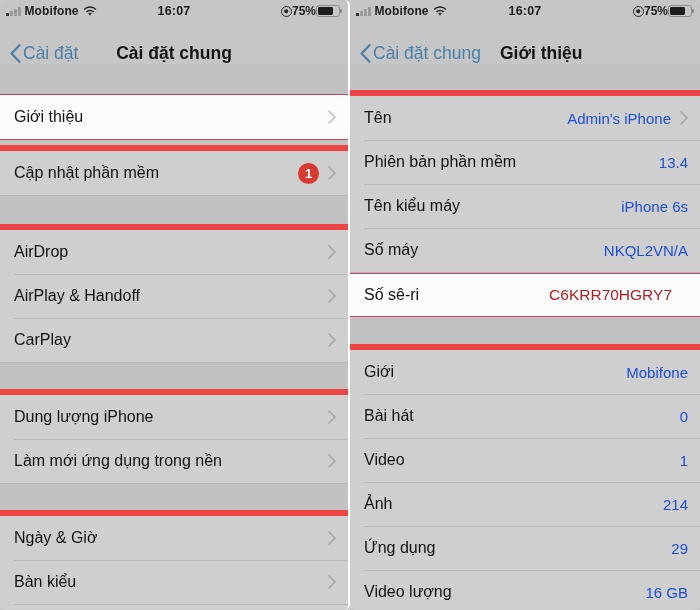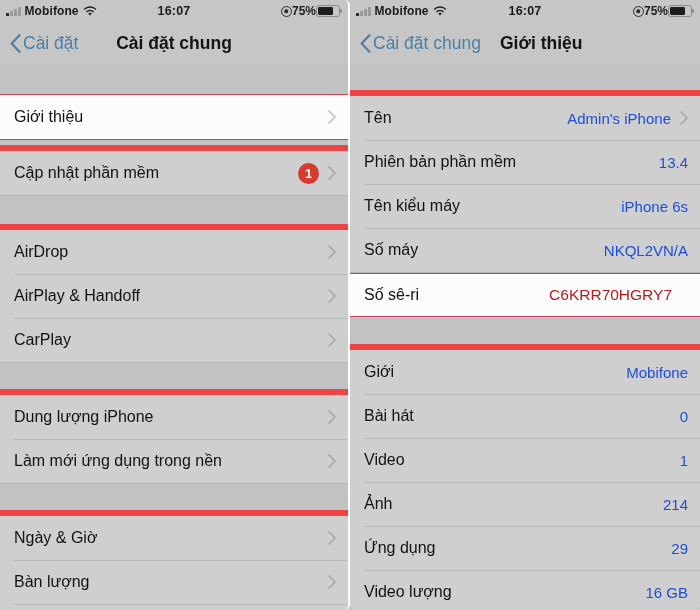--- a/index.html
+++ b/index.html
@@ -50,21 +50,21 @@
   .batt { width: 24px; height: 11.5px; border:1.3px solid #8d8d8d;
           border-radius:2.8px; position:relative; padding:1.2px; }
   .batt span { display:block; height:100%; width:78%; background:#1c1c1c; border-radius:1.4px;}
   .batt::after { content:""; position:absolute; right:-3.2px; top:50%;
                  transform:translateY(-50%); width:1.8px; height:4px;
                  background:#8d8d8d; border-radius:0 1px 1px 0; }
 
   
   .navbar {
     height: 42px; background:#c6c6c6;
-    display:flex; align-items:center;
+    display:flex; align-items:flex-end;
     position:relative; padding: 0 10px;
   }
   .back { display:flex; align-items:center; color:#4b7fa8; cursor:pointer;
           z-index: 3; }
   .chev-left { width:11px; height:19px; margin-right:2px; flex:none; }
   .back-label { font-size:17.5px; color:#4b7fa8; white-space:nowrap; }
   .nav-title { position:absolute; left:0; right:0; text-align:center;
                font-size:17.5px; font-weight:700; color:#131313; pointer-events:none; }
   .phone.right .nav-title { left: 150px; right: auto; text-align:left; }
   .gap { background:#c2c2c2; }
@@ -215,21 +215,21 @@
     <div class="gap" style="height:26px"></div>
 
     <div class="group">
       <div class="row">
         <span class="row-label">Ngày &amp; Giờ</span>
         <svg class="chev" viewBox="0 0 8 14">
             <path d="M1 1l6 6-6 6" fill="none" stroke="#9b9b9b" stroke-width="1.7" stroke-linecap="round" stroke-linejoin="round"></path>
           </svg>
       </div>
       <div class="row">
-        <span class="row-label">Bàn lượng</span>
+        <span class="row-label">Bàn kiểu</span>
         <svg class="chev" viewBox="0 0 8 14">
             <path d="M1 1l6 6-6 6" fill="none" stroke="#9b9b9b" stroke-width="1.7" stroke-linecap="round" stroke-linejoin="round"></path>
           </svg>
       </div>
       <div class="row">
         <span class="row-label">Phông chữ</span>
         <svg class="chev" viewBox="0 0 8 14">
             <path d="M1 1l6 6-6 6" fill="none" stroke="#9b9b9b" stroke-width="1.7" stroke-linecap="round" stroke-linejoin="round"></path>
           </svg>
       </div>

